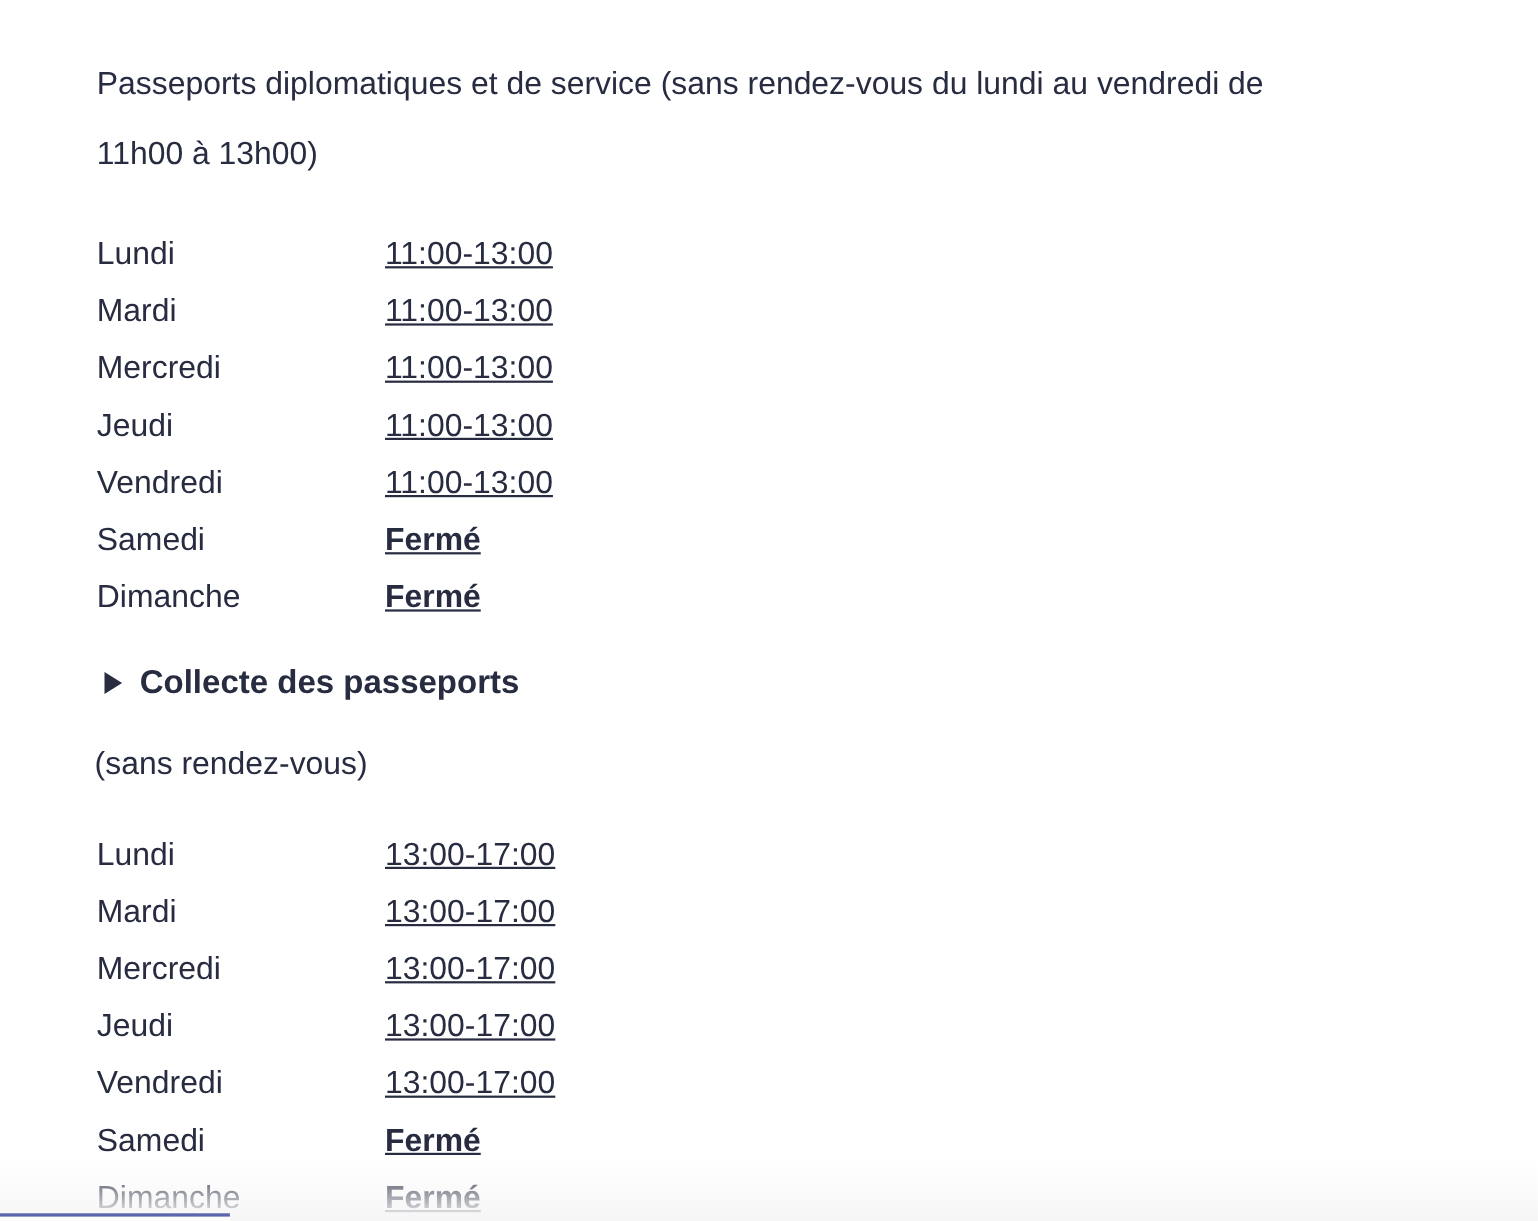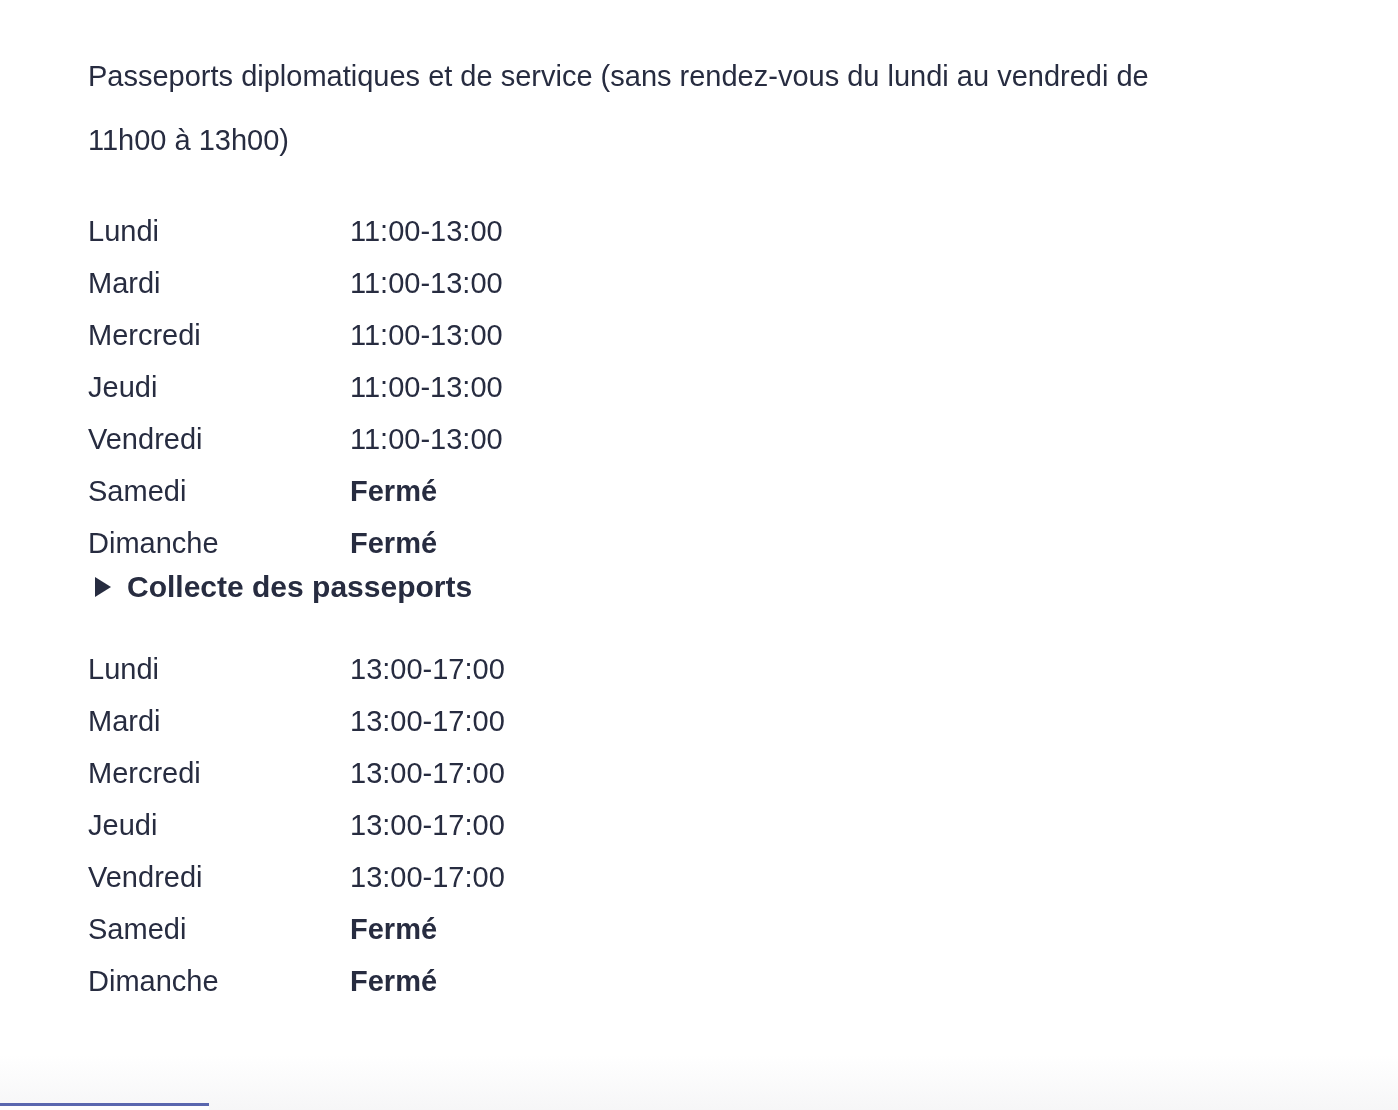--- a/index.html
+++ b/index.html
@@ -31,23 +31,24 @@
   }
   .schedule .row {
     height: 52px;
     display: flex;
     align-items: center;
   }
   .schedule .day {
     width: 262px;
     flex: 0 0 262px;
   }
-  .schedule .hours { font-weight: 400; }
+  .schedule .hours { font-weight: 400; text-decoration: underline; }
   .schedule .hours.bold { font-weight: 700; text-align: center; }
   .accordion {
+    margin-top: 34px;
     margin-left: 7px;
     height: 36px;
     display: flex;
     align-items: center;
     cursor: pointer;
   }
   .tri {
     width: 0; height: 0;
     border-top: 10px solid transparent;
     border-bottom: 10px solid transparent;
@@ -118,20 +119,21 @@
         <span class="day">Dimanche</span>
         <span class="hours bold">Fermé</span>
       </div>
     </div>
 
   <div class="accordion">
     <span class="tri"></span>
     <span class="label">Collecte des passeports</span>
   </div>
 
+  <p class="note">(sans rendez-vous)</p>
 
   <div class="schedule second">
 
       <div class="row">
         <span class="day">Lundi</span>
         <span class="hours">13:00-17:00</span>
       </div>
 
       <div class="row">
         <span class="day">Mardi</span>

